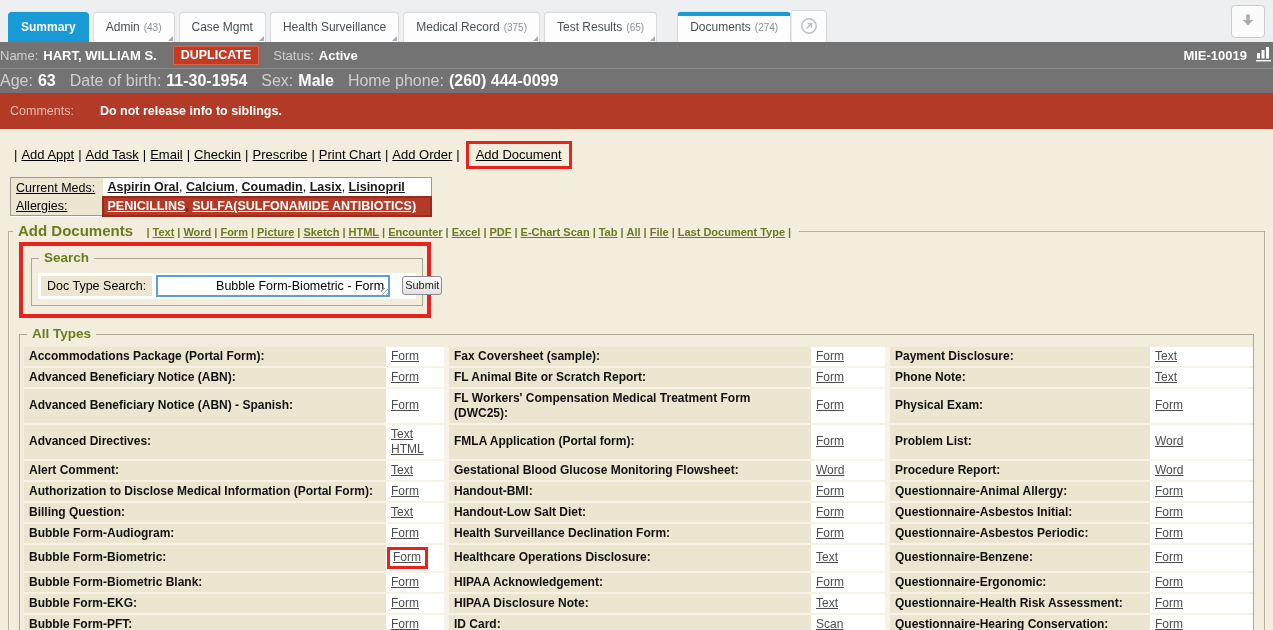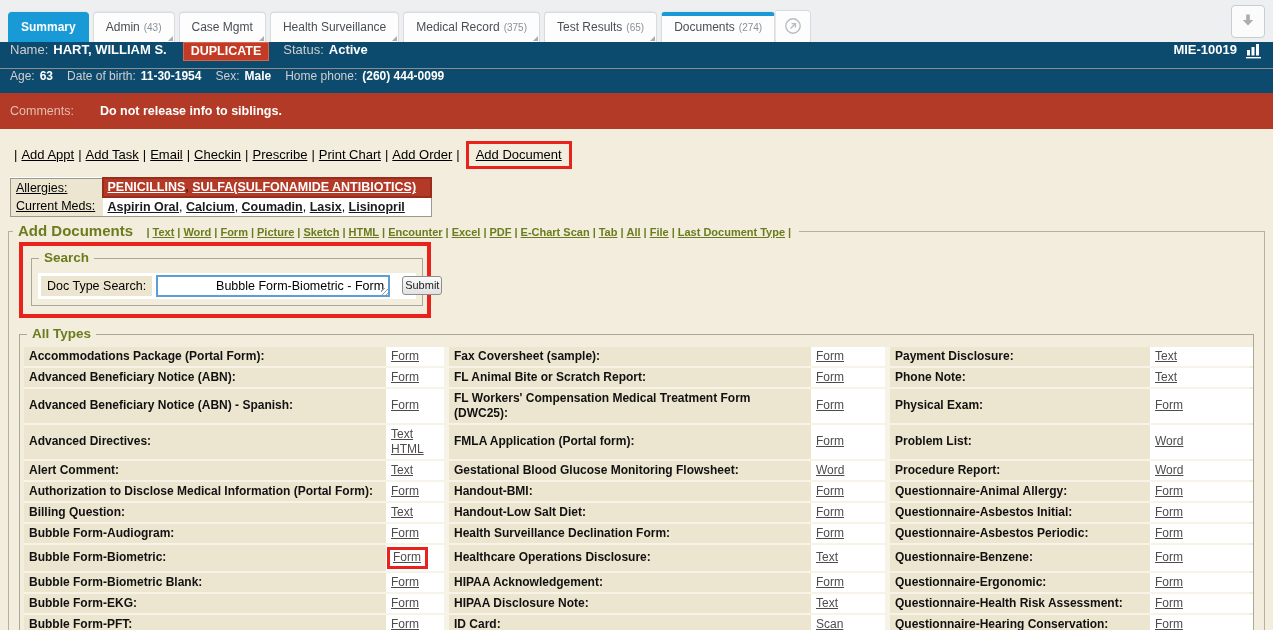--- a/index.html
+++ b/index.html
@@ -6,33 +6,33 @@
   html,body { width:1273px; height:630px; overflow:hidden; }
   body { font-family:"Liberation Sans", sans-serif; background:#f2eddc; }
 
   
   .tabbar { height:42px; background:#edeff1; display:flex; align-items:flex-end; padding:0 8px; position:relative; }
   .tabs { display:flex; align-items:flex-end; gap:4px; }
   .tab { position:relative; background:#fdfdfd; border:1px solid #d9dcdf; border-bottom:none;
          border-radius:4px 4px 0 0; padding:7px 12px 8px; font-size:12px; color:#4a4f54;
          display:flex; align-items:center; gap:4px; cursor:pointer; box-shadow:0 -1px 1px rgba(0,0,0,0.04); }
   .tab.active { background:#189ad6; color:#fff; font-weight:bold; border-color:#189ad6;justify-content:center; }
-  .tab.accent { border-top:4px solid #189ad6; padding-top:4px; }
+  .tab.accent { border-top:4px solid #189ad6; padding-top:4px;margin-left:16px; }
   .tab-count { font-size:10px; color:#8a9097; }
   .tab-fold { position:absolute; right:1px; bottom:1px; width:0; height:0;
               border-left:5px solid transparent; border-bottom:5px solid #a8adb3; }
   .tab-chip { background:#fdfdfd; border:1px solid #d9dcdf; border-bottom:none; border-left:1px solid #e7e9eb;
               border-radius:0 4px 0 0; padding:5px 7px 6px; margin-left:-4px; display:flex; align-items:center; cursor:pointer; }
   .collapse-btn { position:absolute; right:8px; top:5px; width:34px; height:33px; background:#fbfbfb;
                   border:1px solid #c9ccd0; border-radius:4px; display:flex; align-items:center; justify-content:center; cursor:pointer; }
 
   
-  .pbar { background:#0c4a6e; color:#fff; display:flex; align-items:flex-start; padding:0 10px; }
+  .pbar { background:#737373; color:#fff; display:flex; align-items:center; padding:0 0; }
   .pbar1 { height:26px; font-size:13px; }
-  .pbar2 { height:25px; font-size:12px; border-top:1px solid #8d8d8d; }
+  .pbar2 { height:25px; font-size:16px; border-top:1px solid #8d8d8d; }
   .plabel { color:#cfcfcf; margin-right:5px; }
   .pvalue { color:#fff; font-weight:bold; margin-right:14px; }
   .dup-badge { background:#c33b25; border:1px solid #d4684f; color:#fff; font-weight:bold;
                padding:1px 7px 2px; margin:0 14px 0 2px; font-size:12.5px; }
   .pspacer { flex:1; }
   .mie { margin-right:8px; }
   .commentbar { background:#b23a27; color:#fff; height:36px; display:flex; align-items:center; padding:0 10px; font-size:12.5px; }
   .comment-label { color:#e3beae; margin-right:26px; }
   .comment-text { font-weight:bold; }
 
@@ -172,26 +172,26 @@
     <span class="comment-text">Do not release info to siblings.</span>
   </div>
 
   <div class="content">
 
     <div class="quicklinks" id="quicklinks"><span class="sep">|</span><a>Add Appt</a><span class="sep">|</span><a>Add Task</a><span class="sep">|</span><a>Email</a><span class="sep">|</span><a>Checkin</a><span class="sep">|</span><a>Prescribe</a><span class="sep">|</span><a>Print Chart</a><span class="sep">|</span><a>Add Order</a><span class="sep">|</span><span class="annot-box"><a>Add Document</a></span></div>
 
     <table class="allergy-box">
       <tbody>
           <tr>
+        <td class="ab-label"><a>Current Meds:</a></td>
+        <td class="meds-vals" id="meds-vals"><a>Aspirin Oral</a>, <a>Calcium</a>, <a>Coumadin</a>, <a>Lasix</a>, <a>Lisinopril</a></td>
+      </tr>
+      <tr>
         <td class="ab-label"><a>Allergies:</a></td>
         <td class="allergy-vals" id="allergy-vals"><a>PENICILLINS</a>, <a>SULFA(SULFONAMIDE ANTIBIOTICS)</a></td>
-      </tr>
-      <tr>
-        <td class="ab-label"><a>Current Meds:</a></td>
-        <td class="meds-vals" id="meds-vals"><a>Aspirin Oral</a>, <a>Calcium</a>, <a>Coumadin</a>, <a>Lasix</a>, <a>Lisinopril</a></td>
       </tr>
     </tbody>
       </table>
 
     <div class="outer-fs">
       <div class="outer-legend">
         <span class="fs-title">Add Documents</span>
         <span class="doc-type-links" id="doc-type-links"><span class="sep">|</span><a>Text</a><span class="sep">|</span><a>Word</a><span class="sep">|</span><a>Form</a><span class="sep">|</span><a>Picture</a><span class="sep">|</span><a>Sketch</a><span class="sep">|</span><a>HTML</a><span class="sep">|</span><a>Encounter</a><span class="sep">|</span><a>Excel</a><span class="sep">|</span><a>PDF</a><span class="sep">|</span><a>E-Chart Scan</a><span class="sep">|</span><a>Tab</a><span class="sep">|</span><a>All</a><span class="sep">|</span><a>File</a><span class="sep">|</span><a>Last Document Type</a><span class="sep">|</span></span>
       </div>
 

